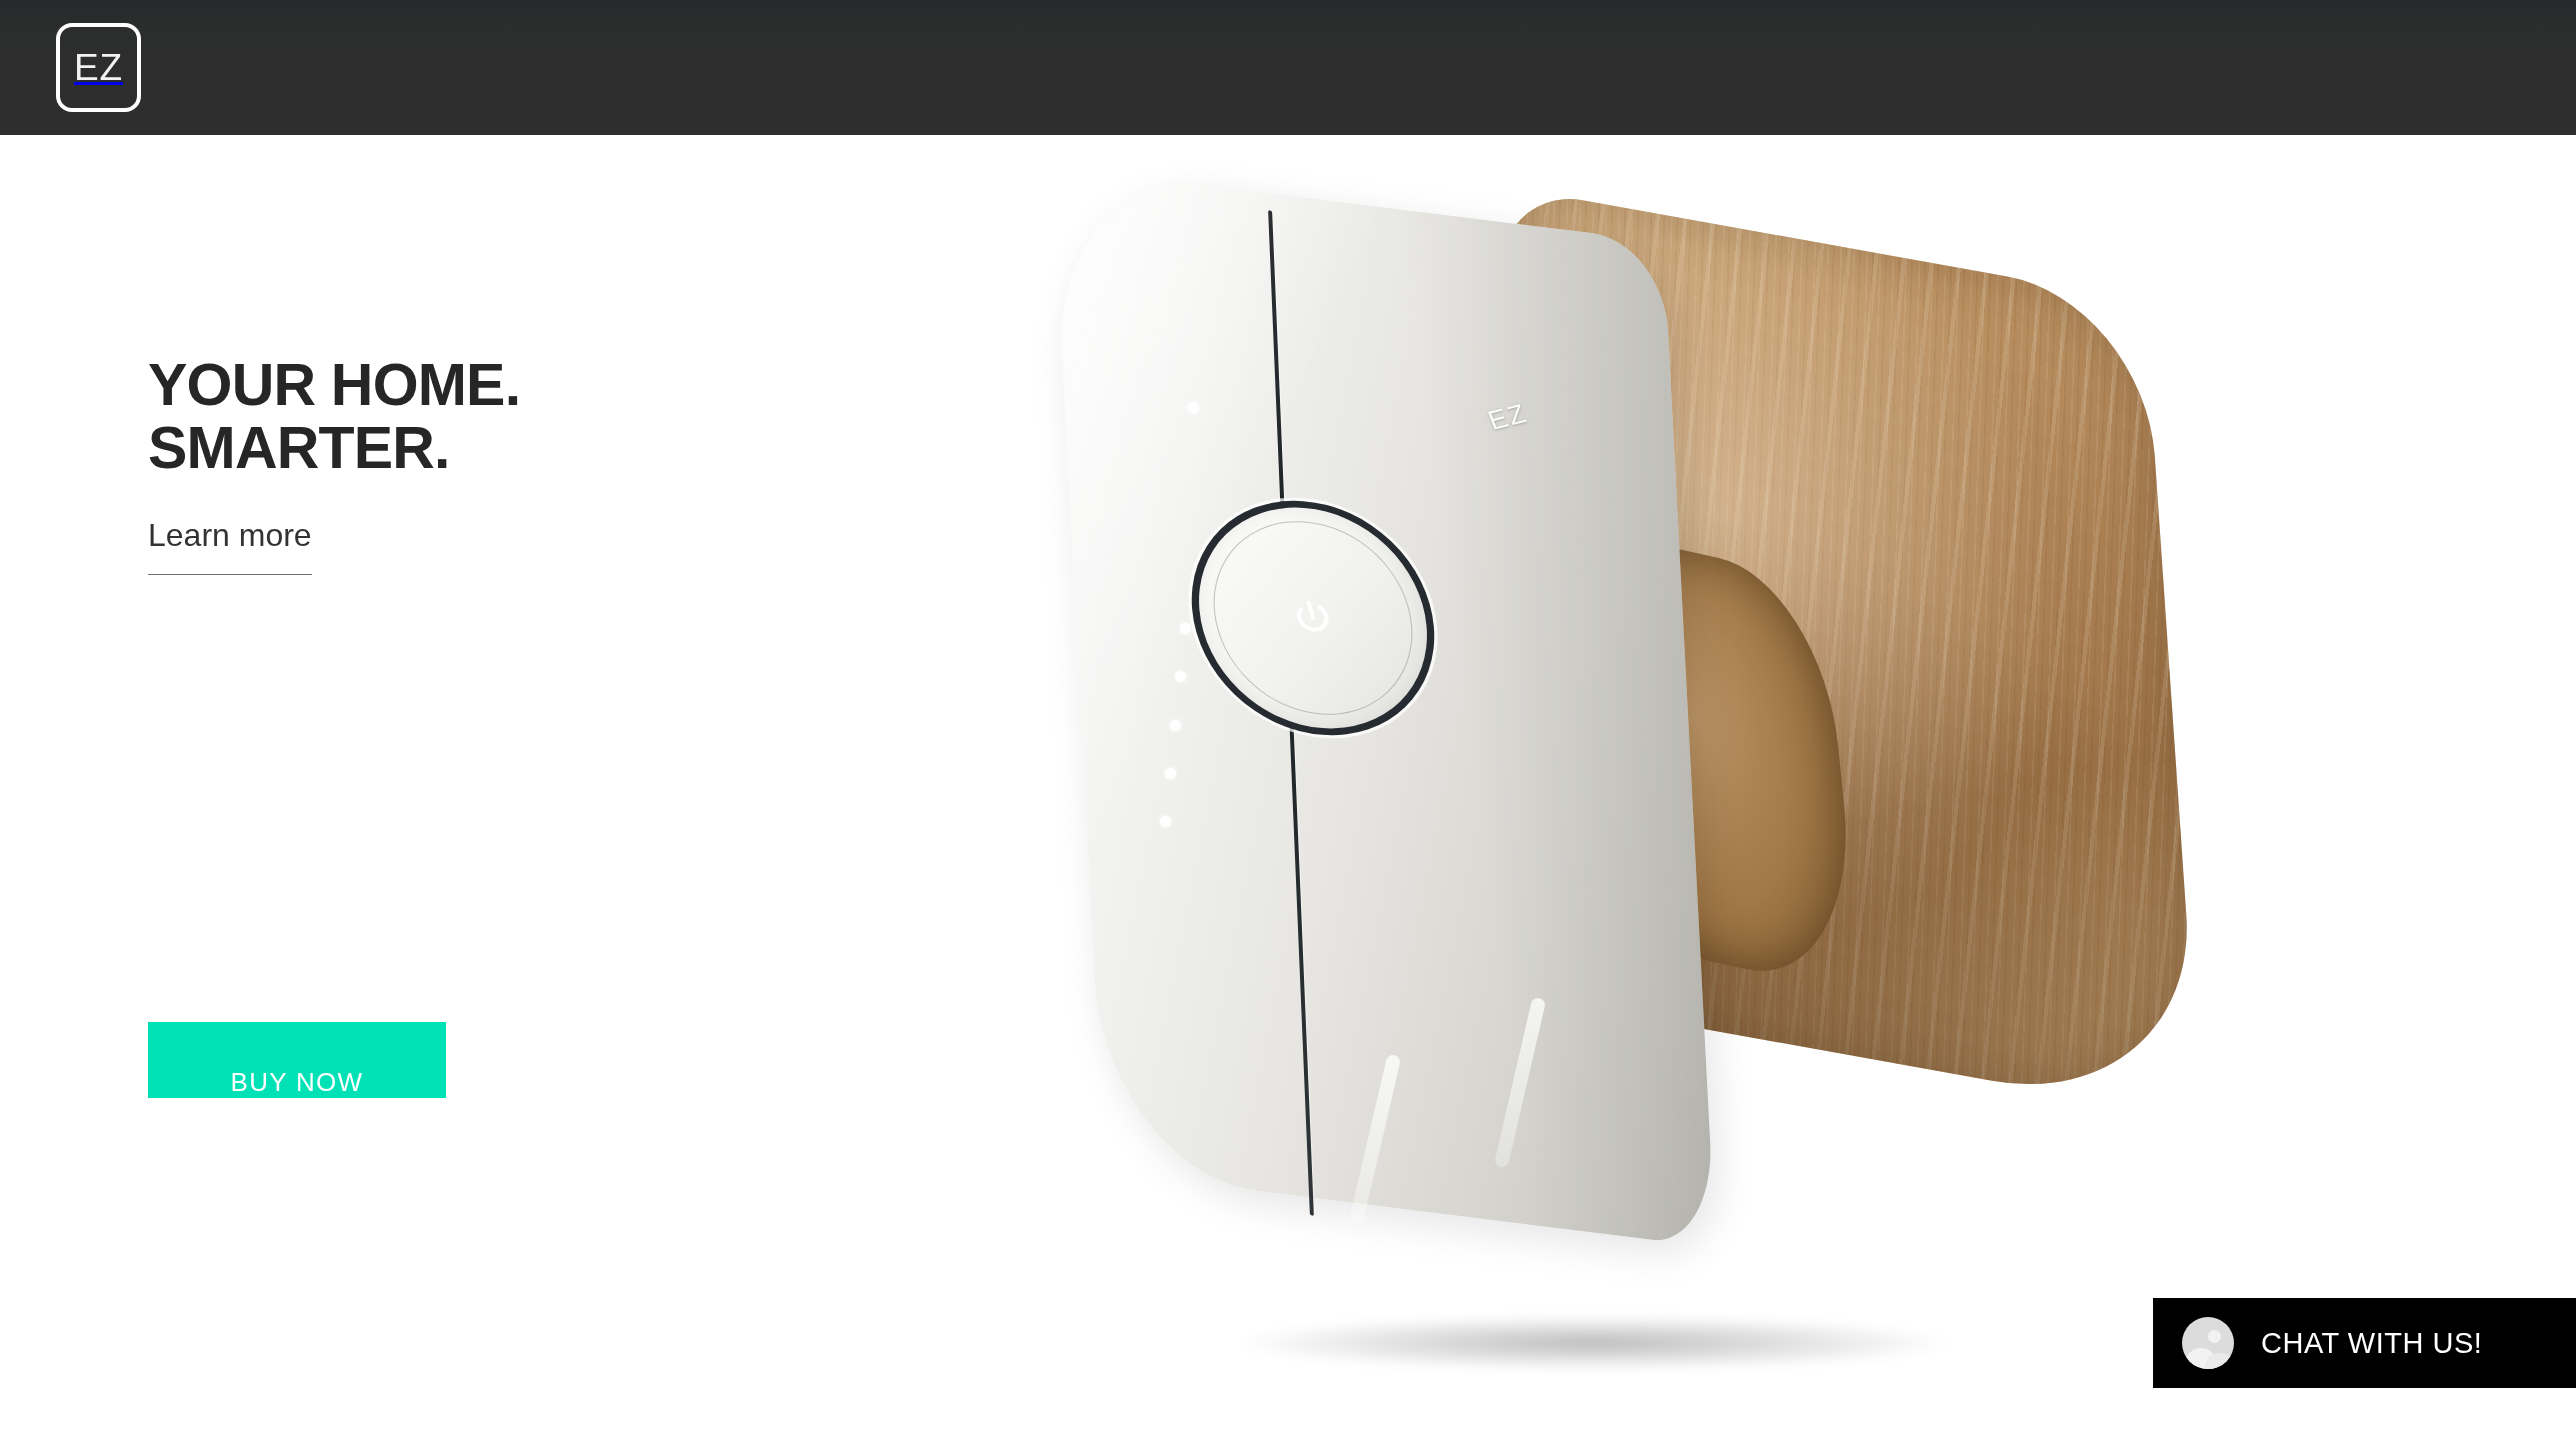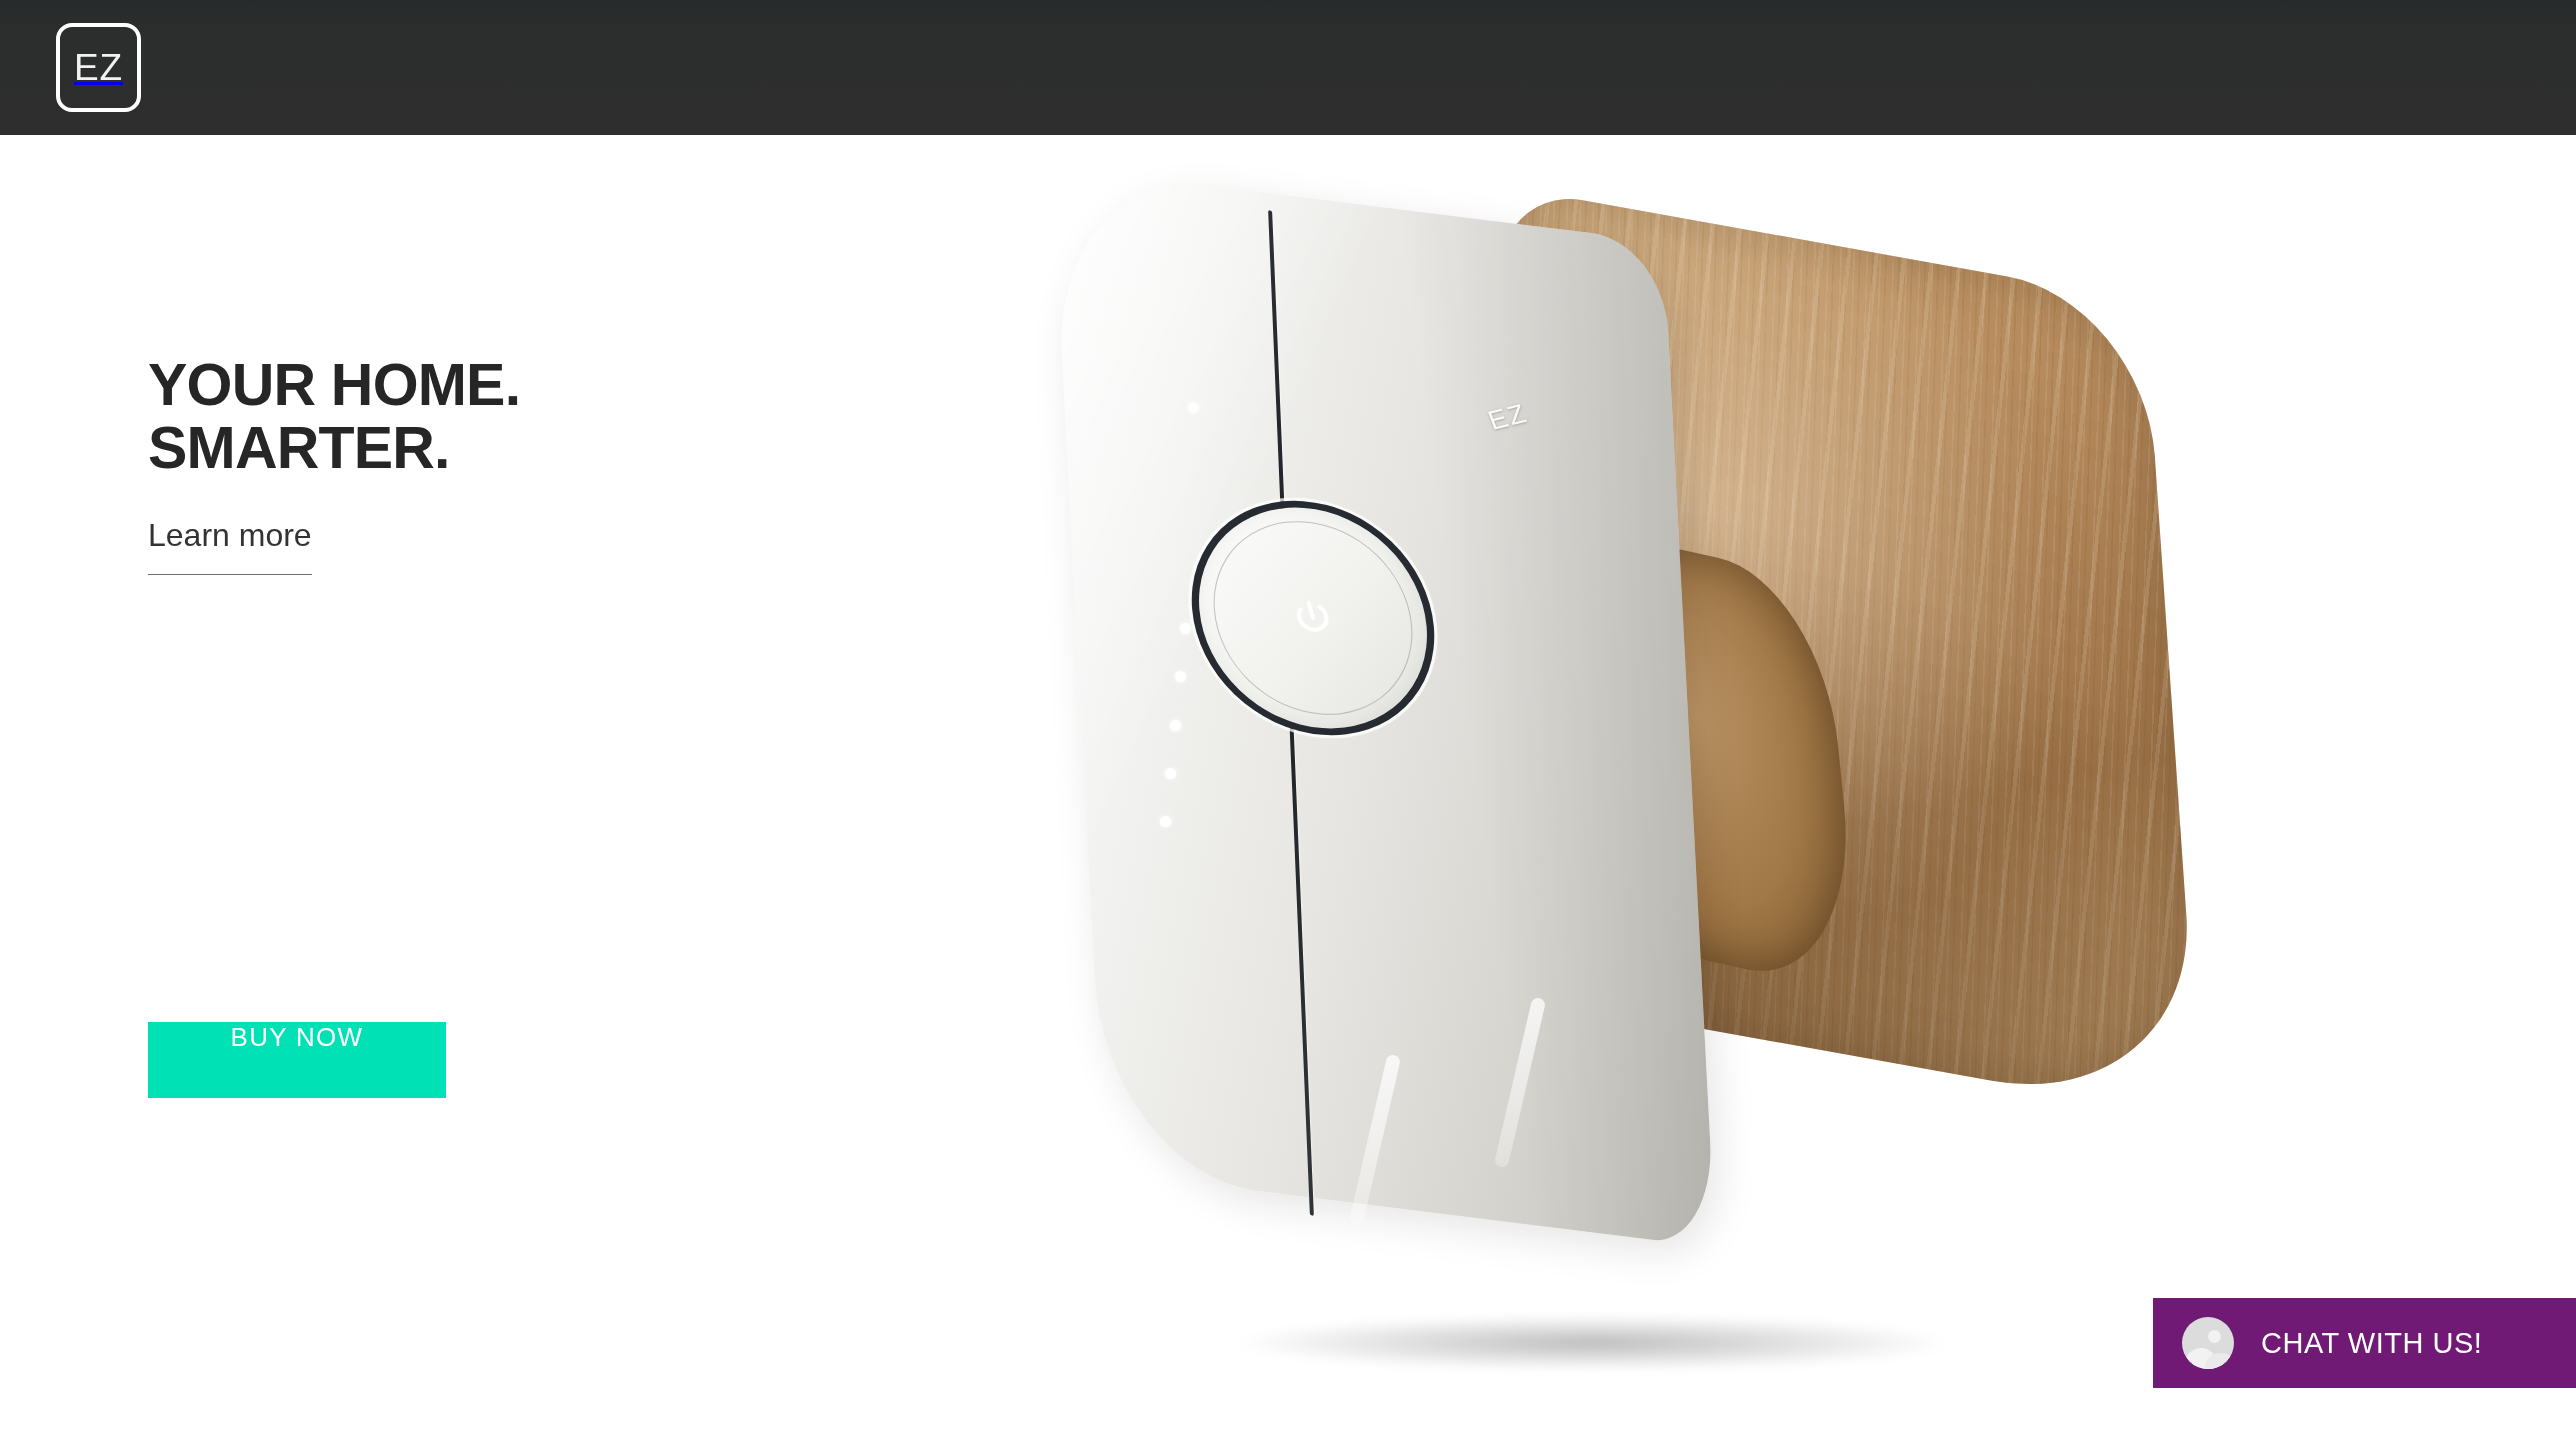--- a/index.html
+++ b/index.html
@@ -48,21 +48,21 @@
   }
   #learn-more{
     display:inline-block; margin-top:37px;
     font-size:32px; color:#333333; text-decoration:none;
     border-bottom:1.6px solid #6e6e6e; padding-bottom:20px; cursor:pointer;
   }
   #hero-buy-btn{
     position:absolute; left:0; top:668px;
     width:298px; height:76px;
     background:#00e2b6; border:none; cursor:pointer;
-    display:flex; align-items:flex-start; justify-content:center;
+    display:flex; align-items:flex-end; justify-content:center;
   }
   #hero-buy-btn span{ color:#ffffff; font-size:26px; letter-spacing:1.3px; }
 
   
   #product-stage{
     position:absolute; left:1030px; top:135px;
     width:1546px; height:1314px; overflow:hidden; z-index:10;
   }
   #product{
     position:absolute; left:0px; top:-16px; width:1256px; height:1320px;
@@ -169,21 +169,21 @@
     position:absolute; left:459px; top:283px;
     color:rgba(255,255,255,0.95); font-size:27px; letter-spacing:1.6px;
     transform:rotate(-21deg) skewY(7deg);
     text-shadow:0 0.8px 2.4px rgba(120,120,120,0.65);
   }
 
   
   #chat-widget{
     position:absolute; left:2153px; top:1298px;
     width:423px; height:90px;
-    background:#701a75;
+    background:#000000;
     display:flex; align-items:center; gap:27px;
     padding-left:29px; cursor:pointer; z-index:60;
   }
   #chat-avatar{
     width:52px; height:52px; border-radius:50%;
     background:#dcdcdc; position:relative; overflow:hidden; flex:none;
   }
   #chat-avatar .ph-sun{
     position:absolute; left:26px; top:13px; width:13px; height:13px;
     border-radius:50%; background:#f2f2f2;

